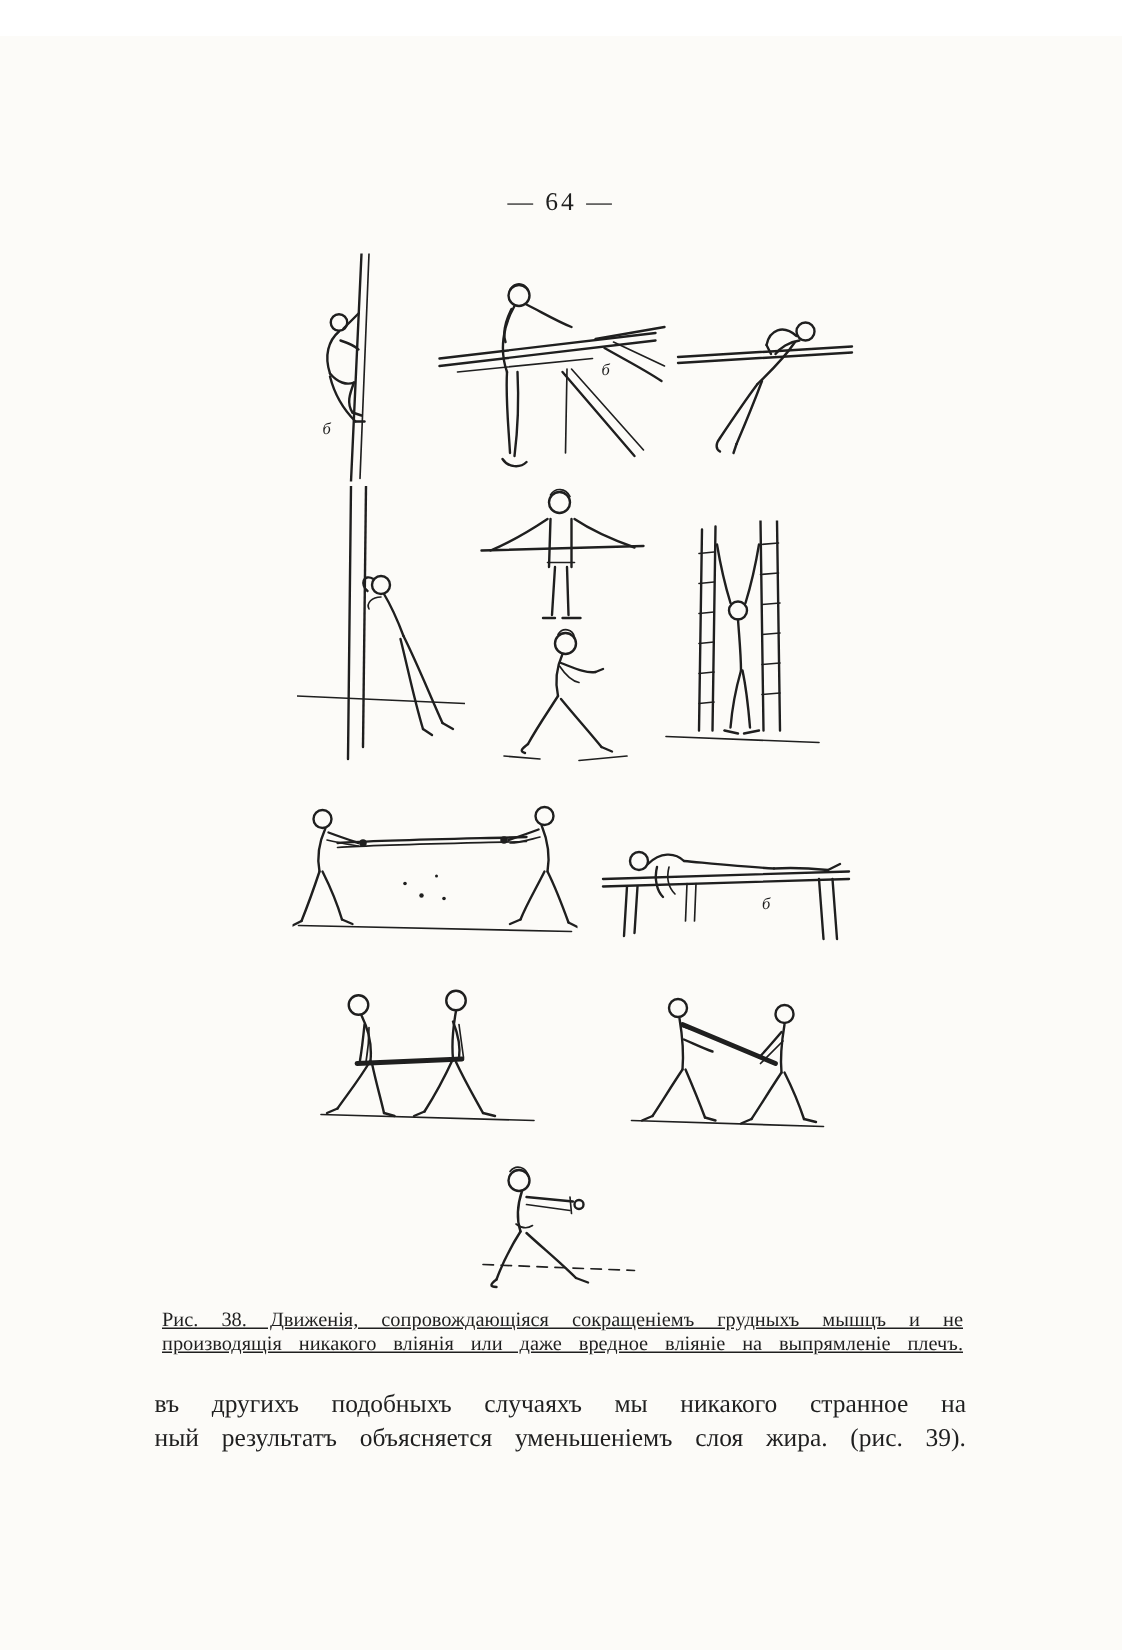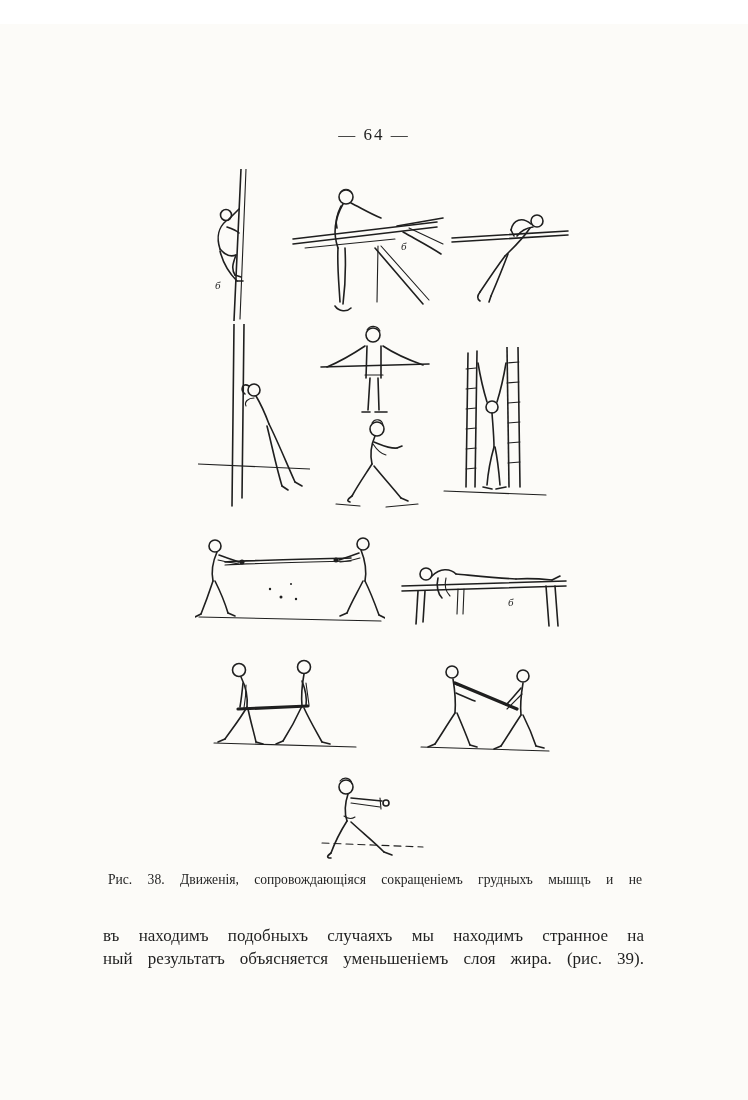--- a/index.html
+++ b/index.html
@@ -17,21 +17,21 @@
   .vignette { position:absolute; }
   svg.art { display:block; stroke:currentColor; fill:none; stroke-width:1.6;
             stroke-linecap:round; stroke-linejoin:round; }
   svg.art .thick { stroke-width:3.2; }
   svg.art .thin  { stroke-width:1.1; }
   svg.art text { stroke:none; fill:currentColor;
                  font:italic 11px "Liberation Serif","DejaVu Serif",serif; }
   svg.art .dot { fill:currentColor; stroke:none; }
   .caption {
     position:absolute; top:708px; left:108px; width:534px;
-    font-size:13.6px; line-height:16.4px;
+    font-size:13.6px; line-height:16.4px;text-decoration:underline;
   }
   .jline { text-align:justify; text-align-last:justify; white-space:normal; }
   .body-text {
     position:absolute; top:901px; left:103px; width:541px;
     font-size:17px; line-height:22.7px;
   }
 </style>
 </head>
 <body>
 
@@ -287,21 +287,22 @@
         <path d="M29,45 C22,56 17,66 13,77"></path>
           <path d="M13,77 C9,80 8,82 13,82"></path>
         <path d="M33,46 C45,57 56,66 66,76"></path>
           <path d="M66,76 L74,79"></path>
         <path d="M4,67 L105,71" class="thin" stroke-dasharray="7 5"></path>
       </svg>
     </div>
 
     <figcaption class="caption">
       <div class="jline">Рис. 38. Движенія, сопровождающіяся сокращеніемъ грудныхъ мышцъ и не</div>
+      <div class="jline">производящія никакого вліянія или даже вредное вліяніе на выпрямленіе плечъ.</div>
     </figcaption>
   </figure>
 
   <div class="body-text">
-    <div class="jline">въ находимъ подобныхъ случаяхъ мы находимъ странное на</div>
+    <div class="jline">въ другихъ подобныхъ случаяхъ мы никакого странное на</div>
     <div class="jline">ный результатъ объясняется уменьшеніемъ слоя жира. (рис. 39).</div>
   </div>
 
 </div>
 
 </body></html>

